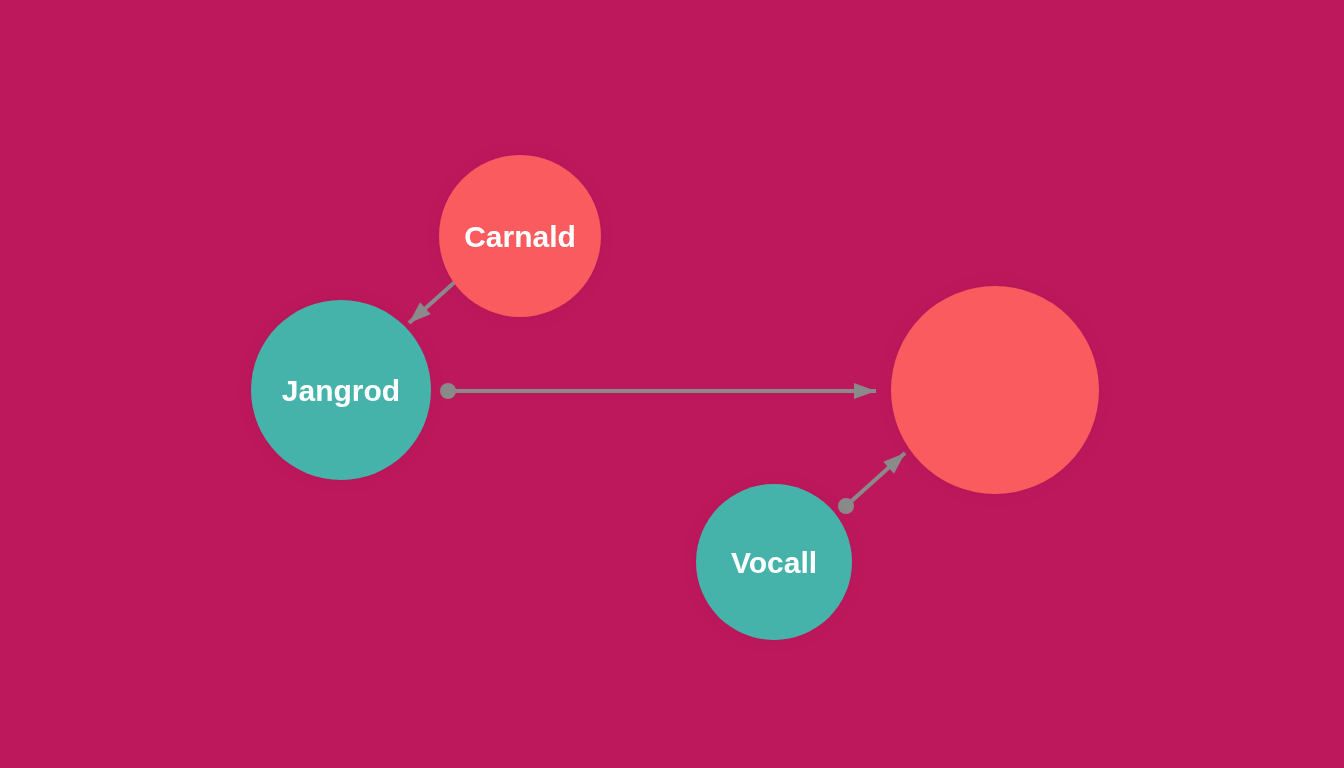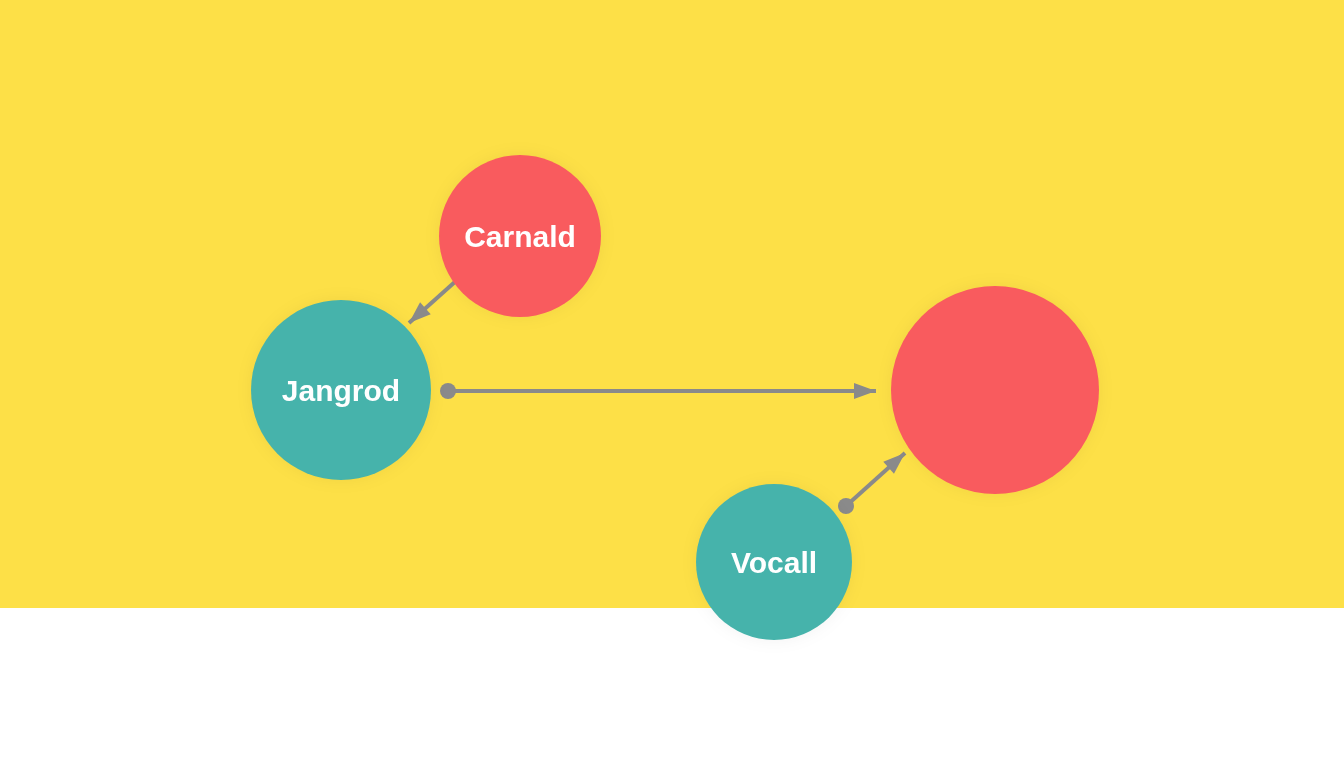--- a/index.html
+++ b/index.html
@@ -7,22 +7,22 @@
     padding: 0;
     width: 1344px;
     height: 768px;
     overflow: hidden;
     background: #ffffff;
     font-family: "Liberation Sans", sans-serif;
   }
   .stage {
     position: relative;
     width: 1344px;
-    height: 608px;
-    background: #fde047;
+    height: 768px;
+    background: #be185d;
   }
   svg {
     position: absolute;
     left: 0;
     top: 0;
     display: block;
   }
   .node-circle {
     filter: drop-shadow(0 0 8px rgba(0,0,0,0.05));
   }

